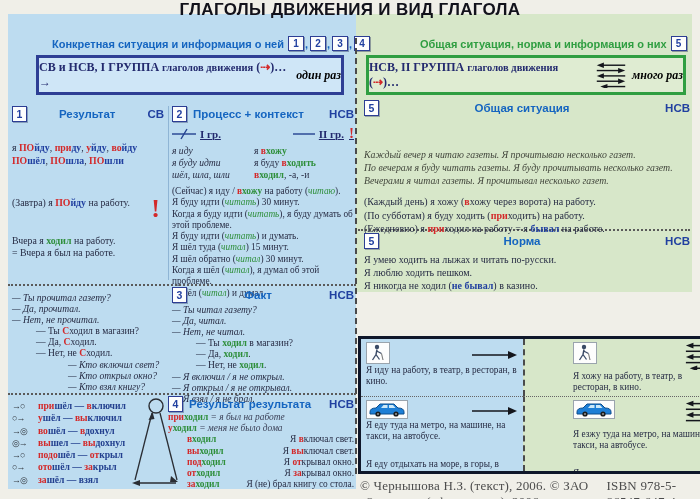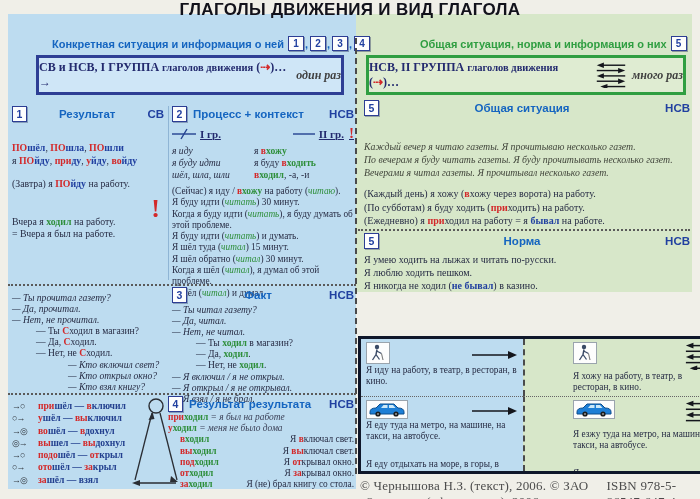--- a/index.html
+++ b/index.html
@@ -25,21 +25,21 @@
     background:#fdfdfd;color:#2140a0;text-align:center;
     font:bold 10px "Liberation Sans",sans-serif;line-height:13px;padding:0 2px;
     box-shadow:1px 1px 0 rgba(30,40,90,.4);}
   .badge-sep{color:#1565c0;margin:0 1px;}
 
   .hbox{display:flex;align-items:center;justify-content:center;gap:5px;box-sizing:border-box;}
   .hbox-left{left:36px;top:55px;width:308px;height:40px;border:3px solid #2d3e94;background:#cfe6f7;}
   .hbox-right{left:366px;top:55px;width:320px;height:40px;border:3px solid #2f9e41;background:#dfecd2;}
   .hbox .main{font:bold 12px "Liberation Serif",serif;color:#232a6e;}
   .hbox .main .sm{font-size:10.5px;}
-  .hbox .tail{font:bold italic 12px "Liberation Serif",serif;color:#404040;white-space:nowrap;}
+  .hbox .tail{font:bold italic 12px "Liberation Serif",serif;color:#000000;white-space:nowrap;}
 
   .divider-v{left:355px;top:38px;height:436px;border-left:2px dashed #4a4a4a;width:0;}
   .colsep{left:168px;top:106px;height:174px;border-left:1px solid #8fb5d5;width:0;}
   .dots{border-top:2px dotted #5a5a5a;height:0;}
   .dots1{left:8px;top:284px;width:348px;}
   .dots2{left:8px;top:393px;width:348px;}
   .dots3{left:358px;top:229px;width:332px;}
 
   .sechdr{display:flex;align-items:center;gap:4px;}
   .num{flex:0 0 auto;width:13px;height:14px;border:1.5px solid #2d3e94;background:#fefefe;
@@ -53,21 +53,21 @@
   .r{color:#d3292a;font-weight:bold;}
   .bb{color:#2140a0;font-weight:bold;}
   .gg{color:#2f8f3c;font-weight:bold;}
   .gi{color:#2f8f3c;font-style:italic;}
   .eq{font-style:italic;color:#3a3f55;font-weight:normal;}
   .ind1{display:inline-block;padding-left:24px;}
   .ind2{display:inline-block;padding-left:56px;}
 
   #sec1{left:12px;top:106px;width:152px;}
   #sec1 .lines{margin-top:20px;}
-  #sec1 .example{margin-top:11px;}
+  #sec1 .example{margin-top:30px;}
   #sec1 .notes{margin-top:25px;}
   .exclam-big{position:absolute;right:4px;top:88px;font:bold 26px "Liberation Serif",serif;color:#d3292a;}
 
   #sec2{left:172px;top:106px;width:182px;}
   .grp-row{display:flex;align-items:center;gap:4px;margin-top:3px;
     font:bold 11px "Liberation Serif",serif;color:#232a6e;text-decoration:underline;}
   .grp-row .exclam{font:bold 15px "Liberation Serif",serif;color:#d3292a;margin-left:1px;}
   .twocol{display:flex;margin-top:3px;}
   .twocol .c1{width:82px;font-style:italic;}
   .twocol .c2{flex:1;}
@@ -85,25 +85,25 @@
   #sec4icons .irow{display:flex;align-items:center;font-size:9.6px;line-height:12.3px;}
   #sec4icons .glyph{flex:0 0 26px;color:#33383f;font-size:9px;letter-spacing:-1px;}
   #sec4icons .itext{font-weight:bold;color:#23408f;}
 
   #pendulum{left:130px;top:396px;}
 
   #sec4{left:168px;top:396px;width:186px;}
   #sec4 .body-line{font-size:9.4px;line-height:11.2px;}
   #sec4 .rows{margin-top:0;}
   #sec4 .prow{display:flex;justify-content:space-between;font-size:9.4px;line-height:11.2px;}
-  #sec4 .prow .pl{font-weight:bold;padding-left:12px;}
+  #sec4 .prow .pl{font-weight:bold;padding-left:19px;}
   #sec4 .prow .pr{color:#272c44;}
 
   #sec5a{left:364px;top:100px;width:326px;}
-  #sec5a .italics{margin-top:24px;}
+  #sec5a .italics{margin-top:32px;}
   #sec5a .italics .body-line{font-style:italic;color:#42463c;font-size:9.8px;line-height:13px;}
   #sec5a .plain{margin-top:8px;}
   #sec5a .plain .body-line{font-size:10px;line-height:13.5px;}
 
   #sec5b{left:364px;top:233px;width:326px;}
   #sec5b .lines{margin-top:5px;}
   #sec5b .body-line{font-size:10px;line-height:12.8px;}
 
   #redbox{left:358px;top:336px;width:368px;height:138px;border:3px solid #0f172a;
     box-sizing:border-box;display:grid;grid-template-columns:162px 1fr;grid-template-rows:57px 1fr;
@@ -194,22 +194,22 @@
 <div class="abs dots dots3"></div>
 
 <div class="abs" id="sec1">
   <div class="sechdr">
     <span class="num">1</span>
     <span class="sec-title">Результат</span>
     <span class="aspect">СВ</span>
   </div>
   <div class="lines">
 
-  <div class="body-line"><span class="r">ПО</span><span class="bb">шёл</span>, <span class="r">ПО</span><span class="bb">шла</span>, <span class="r">ПО</span><span class="bb">шли</span></div>
-      <div class="body-line">я <span class="r">ПО</span><span class="bb">йду</span>, <span class="r">при</span><span class="bb">ду</span>, <span class="r">у</span><span class="bb">йду</span>, <span class="r">во</span><span class="bb">йду</span></div>
+  <div class="body-line">я <span class="r">ПО</span><span class="bb">йду</span>, <span class="r">при</span><span class="bb">ду</span>, <span class="r">у</span><span class="bb">йду</span>, <span class="r">во</span><span class="bb">йду</span></div>
+      <div class="body-line"><span class="r">ПО</span><span class="bb">шёл</span>, <span class="r">ПО</span><span class="bb">шла</span>, <span class="r">ПО</span><span class="bb">шли</span></div>
     </div>
   <div class="example body-line">(Завтра) я <span class="r">ПО</span><span class="bb">йду</span> на работу.</div>
   <div class="exclam-big">!</div>
   <div class="notes">
 
   <div class="body-line">Вчера я <span class="gg">ходил</span> на работу.</div>
       <div class="body-line">= Вчера я был на работе.</div>
     </div>
 </div>
 

